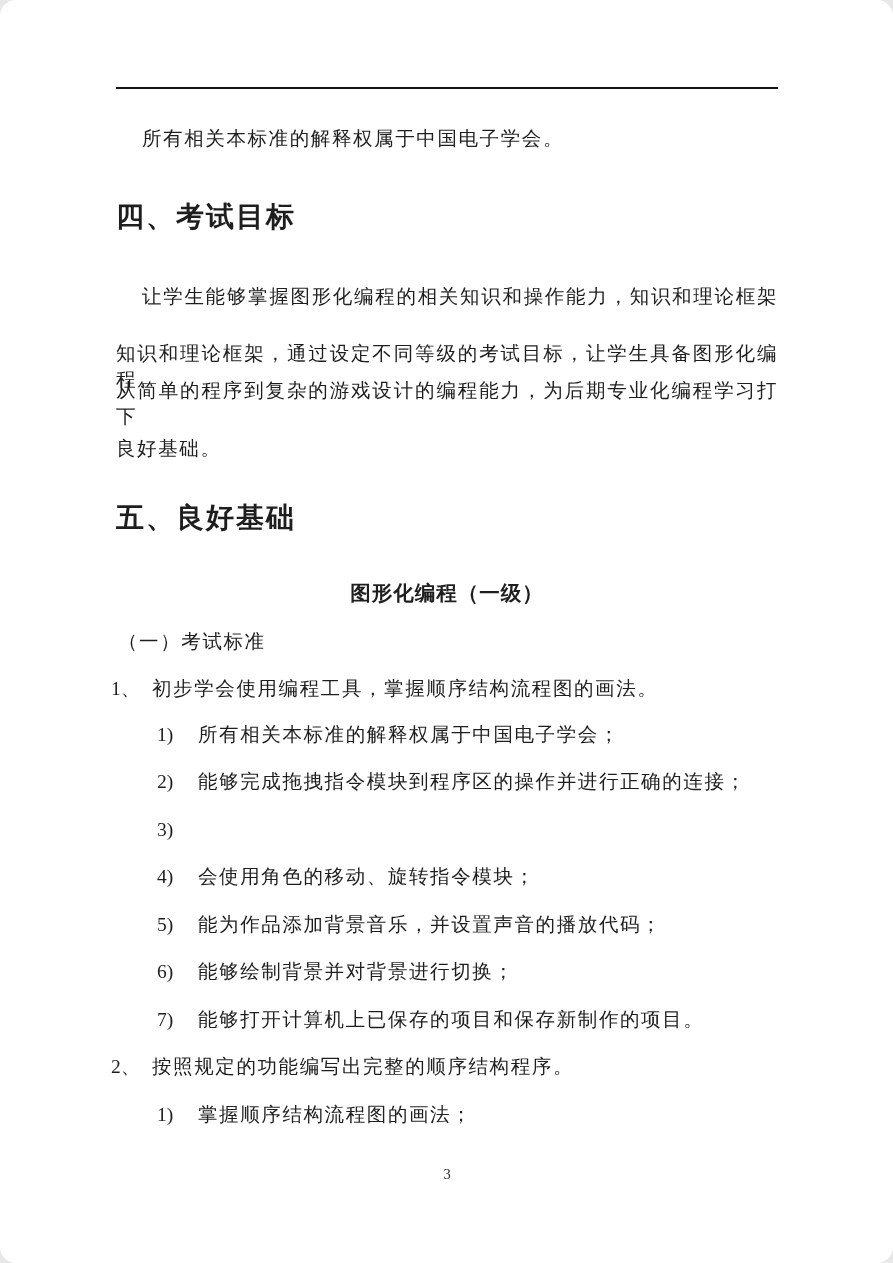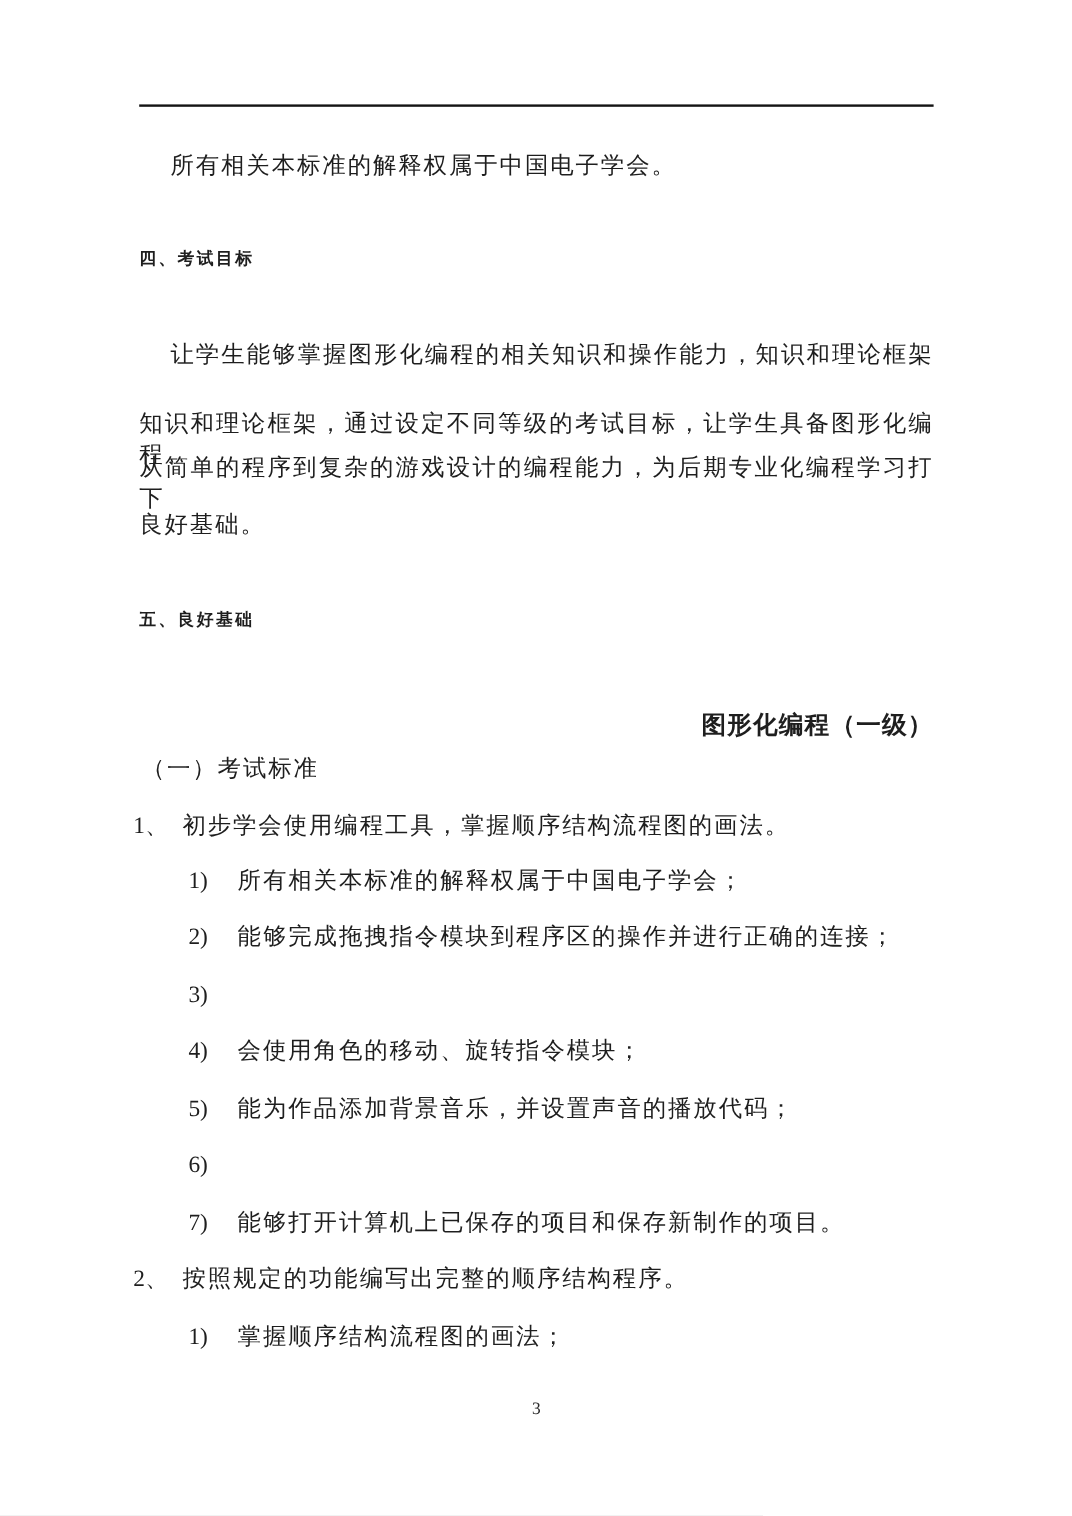--- a/index.html
+++ b/index.html
@@ -6,20 +6,21 @@
   html, body { background: #e8e8e8; }
   .page {
     position: relative;
     width: 893px;
     height: 1263px;
     margin: 0 auto;
     background: #ffffff;
     font-family: "Liberation Serif", "DejaVu Serif", serif;
     color: #1e1e1e;
     overflow: hidden;
+    border-radius: 16px;
   }
   .rule {
     position: absolute;
     left: 116px;
     width: 662px;
     top: 87px;
     border-top: 2px solid #141414;
   }
   .line {
     position: absolute;
@@ -31,31 +32,30 @@
     white-space: nowrap;
   }
   .wrapless { white-space: normal; }
   .indent { text-indent: 26px; }
   .just {
     white-space: normal;
     text-align: justify;
     text-align-last: justify;
   }
   .h-sec {
-    font-size: 14px;
+    font-size: 28px;
     font-weight: bold;
     letter-spacing: 2px;
     line-height: 28px;
   }
   .h-center {
     font-size: 20.5px;
     font-weight: bold;
-    text-align: right;
+    text-align: center;
     letter-spacing: 1px;
-    margin-top: 12px;
   }
   .li {
     position: absolute;
     display: flex;
     font-size: 19.5px;
     line-height: 26px;
     letter-spacing: 1.6px;
     white-space: nowrap;
   }
   .li-top { left: 111px; width: 667px; }
@@ -79,21 +79,21 @@
 
   <div class="rule"></div>
 
   <div class="line indent wrapless" style="top:126px">所有相关本标准的解释权属于中国电子学会。</div>
 
   <div class="line h-sec" style="top:203px">四、考试目标</div>
 
   <div class="line just indent" style="top:284px">让学生能够掌握图形化编程的相关知识和操作能力，知识和理论框架</div>
   <div class="line just" style="top:341px">知识和理论框架，通过设定不同等级的考试目标，让学生具备图形化编程</div>
   <div class="line just" style="top:378px">从简单的程序到复杂的游戏设计的编程能力，为后期专业化编程学习打下</div>
-  <div class="line wrapless" style="top:425px">良好基础。</div>
+  <div class="line wrapless" style="top:436px">良好基础。</div>
 
   <div class="line h-sec" style="top:504px">五、良好基础</div>
 
   <div class="line h-center" style="top:580px">图形化编程（一级）</div>
 
   <div class="line wrapless" style="top:629px; left:118px">（一）考试标准</div>
 
   <div class="li li-top" style="top:676px">
     <span class="marker-top">1、</span>
     <span>初步学会使用编程工具，掌握顺序结构流程图的画法。</span>
@@ -118,20 +118,21 @@
     <span>会使用角色的移动、旋转指令模块；</span>
   </div>
 
   <div class="li li-sub" style="top:912px">
     <span class="marker-sub">5)</span>
     <span>能为作品添加背景音乐，并设置声音的播放代码；</span>
   </div>
 
   <div class="li li-sub" style="top:959px">
     <span class="marker-sub">6)</span>
+    <span>能够绘制背景并对背景进行切换；</span>
   </div>
 
   <div class="li li-sub" style="top:1007px">
     <span class="marker-sub">7)</span>
     <span>能够打开计算机上已保存的项目和保存新制作的项目。</span>
   </div>
 
   <div class="li li-top" style="top:1054px">
     <span class="marker-top">2、</span>
     <span>按照规定的功能编写出完整的顺序结构程序。</span>

